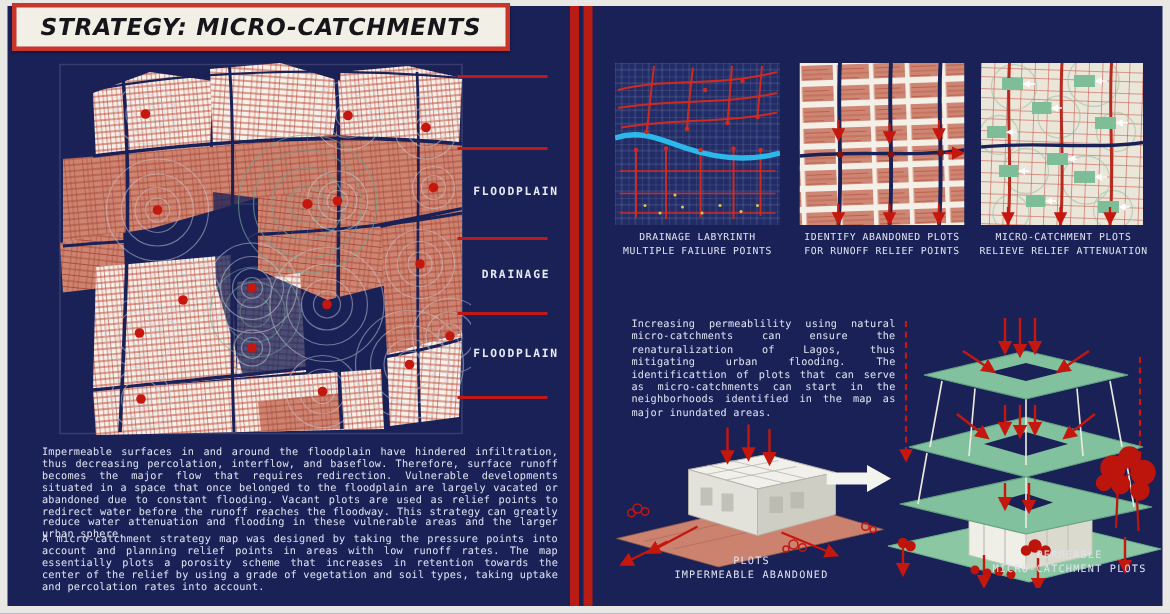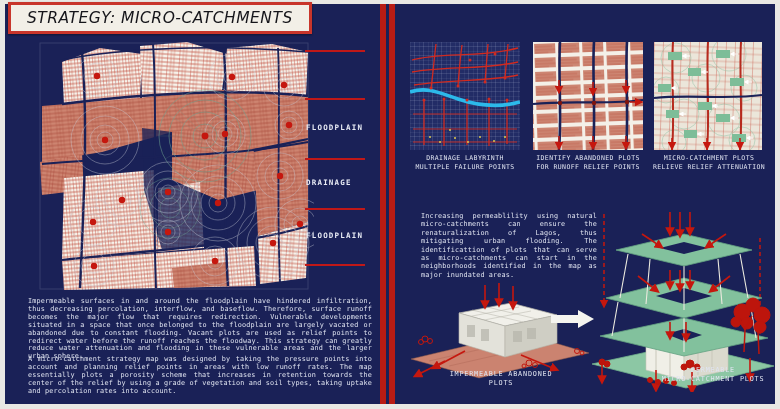--- a/index.html
+++ b/index.html
@@ -2,24 +2,24 @@
 <html><head>
 <meta charset="utf-8">
 <style>
   html,body{margin:0;padding:0;}
   .page{position:relative;width:780px;height:409px;background:#e9e8e4;overflow:hidden;
         font-family:"DejaVu Sans Mono",monospace;}
   .board{position:absolute;left:5px;top:4px;width:770px;height:400px;background:#1a2157;}
   .divider{position:absolute;top:4px;height:400px;width:6px;background:#b91c14;}
   .title-box{position:absolute;left:8px;top:2px;padding:3px 16px 4px 16px;background:#f2efe7;
              border:3px solid #c8352b;box-shadow:0 1px 2px rgba(0,0,0,.4);}
-  .title-box span{font-family:"DejaVu Sans",sans-serif;font-style:italic;font-weight:normal;
+  .title-box span{font-family:"DejaVu Sans",sans-serif;font-style:italic;font-weight:bold;
              font-size:15.5px;letter-spacing:.5px;color:#15151a;white-space:nowrap;}
   .zone-line{position:absolute;left:305px;width:60px;height:2px;background:#c01818;}
-  .zone-label{position:absolute;left:306px;width:76px;color:#e7eaf4;
+  .zone-label{position:absolute;left:306px;width:76px;text-align:center;color:#e7eaf4;
              font-size:7.5px;font-weight:bold;letter-spacing:1.2px;}
   .body-text{position:absolute;color:#dfe3f0;font-size:6.8px;line-height:7.9px;
              text-align:justify;letter-spacing:.15px;}
   .rp-heading{position:absolute;color:#eef0f8;font-size:9px;font-weight:bold;letter-spacing:2px;
              white-space:nowrap;}
   .map-caption{position:absolute;width:122px;text-align:center;color:#dfe3f0;font-size:6.5px;
              line-height:9px;letter-spacing:.4px;}
   .diag-label{position:absolute;text-align:center;color:#dfe3f0;font-size:6.8px;line-height:9px;
              letter-spacing:.8px;}
   svg{position:absolute;display:block;}
@@ -411,22 +411,22 @@
         <circle cx="21" cy="60" r="2.5"></circle>
         <circle cx="12" cy="61" r="2.5"></circle>
       <circle cx="120" cy="82" r="3"></circle>
         <circle cx="126" cy="84" r="2.5"></circle>
         <circle cx="115" cy="85" r="2"></circle>
       <circle cx="168" cy="70" r="2.5"></circle>
         <circle cx="173" cy="72" r="2"></circle>
     </g>
   </svg>
   <div class="diag-label" style="left:420px;top:370px;width:162px">
+    <div>PLOTS</div>
     <div>IMPERMEABLE ABANDONED</div>
-    <div>PLOTS</div>
   </div>
 
   <svg style="left:551px;top:309px;z-index:3" width="44" height="20" viewBox="0 0 44 20">
     <polygon points="0,6 27,6 27,1 43,10 27,19 27,14 0,14" fill="#f4f4ef"></polygon>
   </svg>
 
   <svg style="left:590px;top:212px" width="186" height="180" viewBox="0 0 186 180">
     <defs>
       <marker id="mrD2" markerWidth="6" markerHeight="6" refX="3" refY="3" orient="auto">
         <path d="M0 0L6 3L0 6Z" fill="#c5170e"></path>

